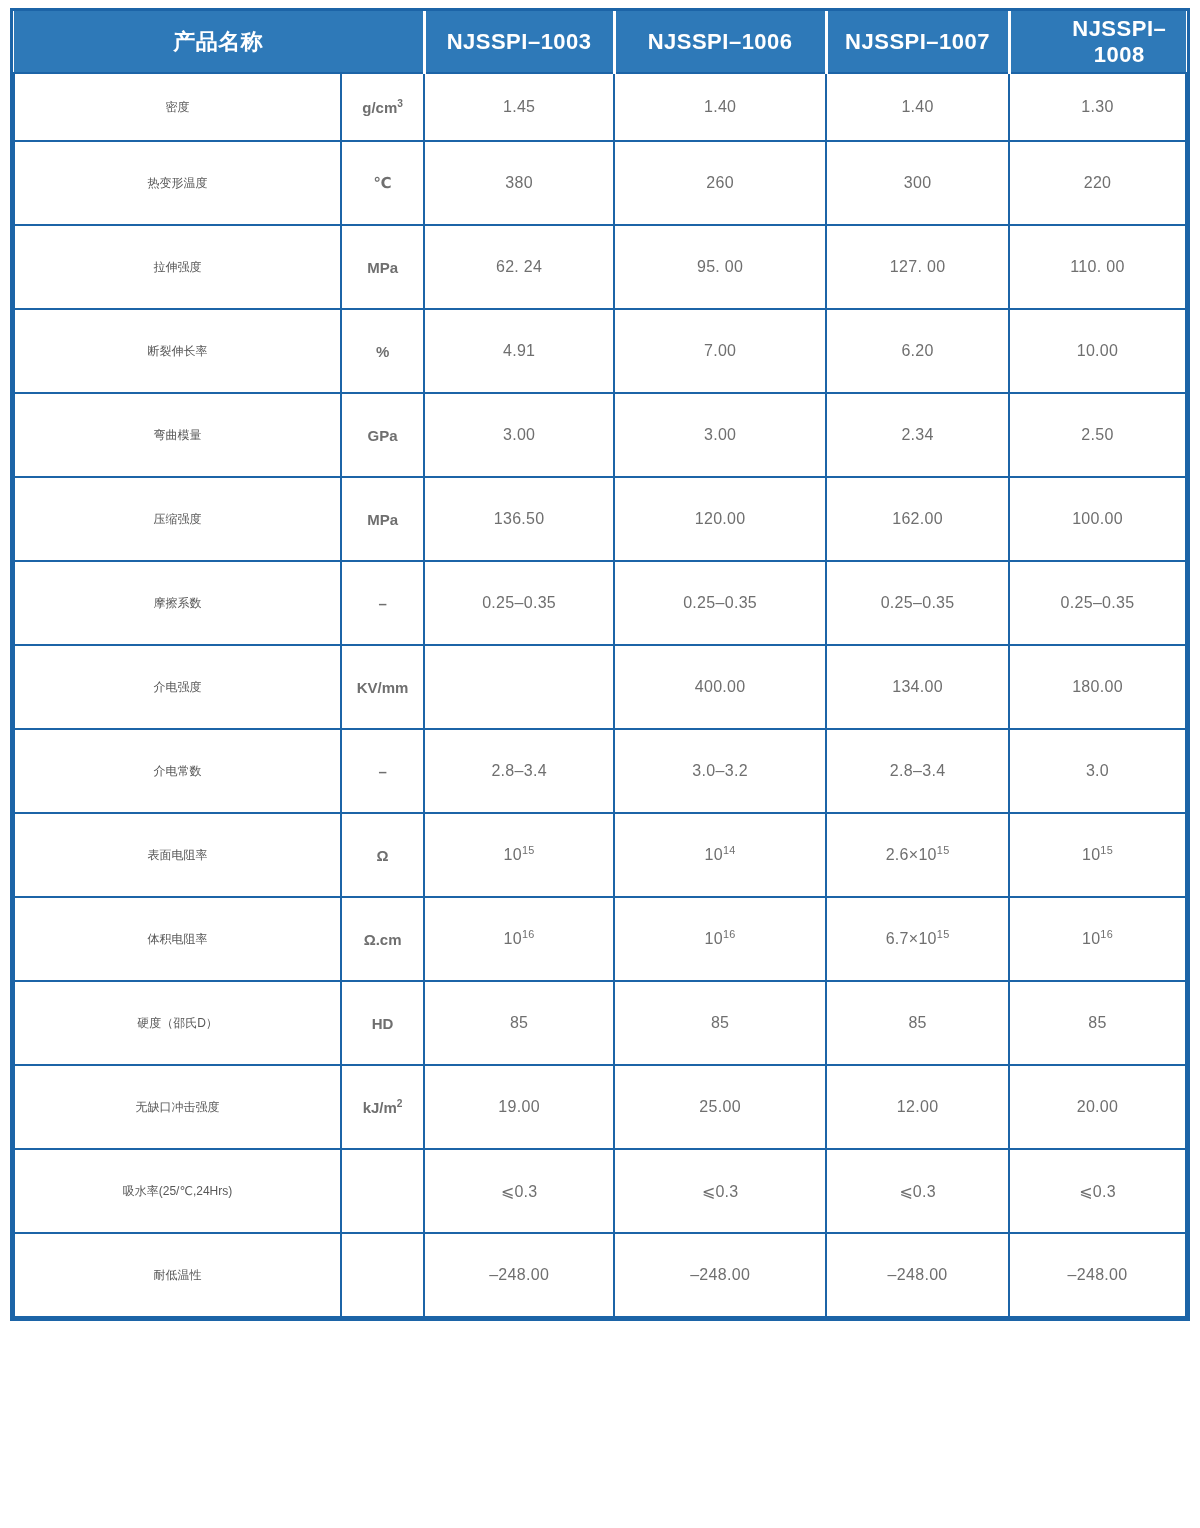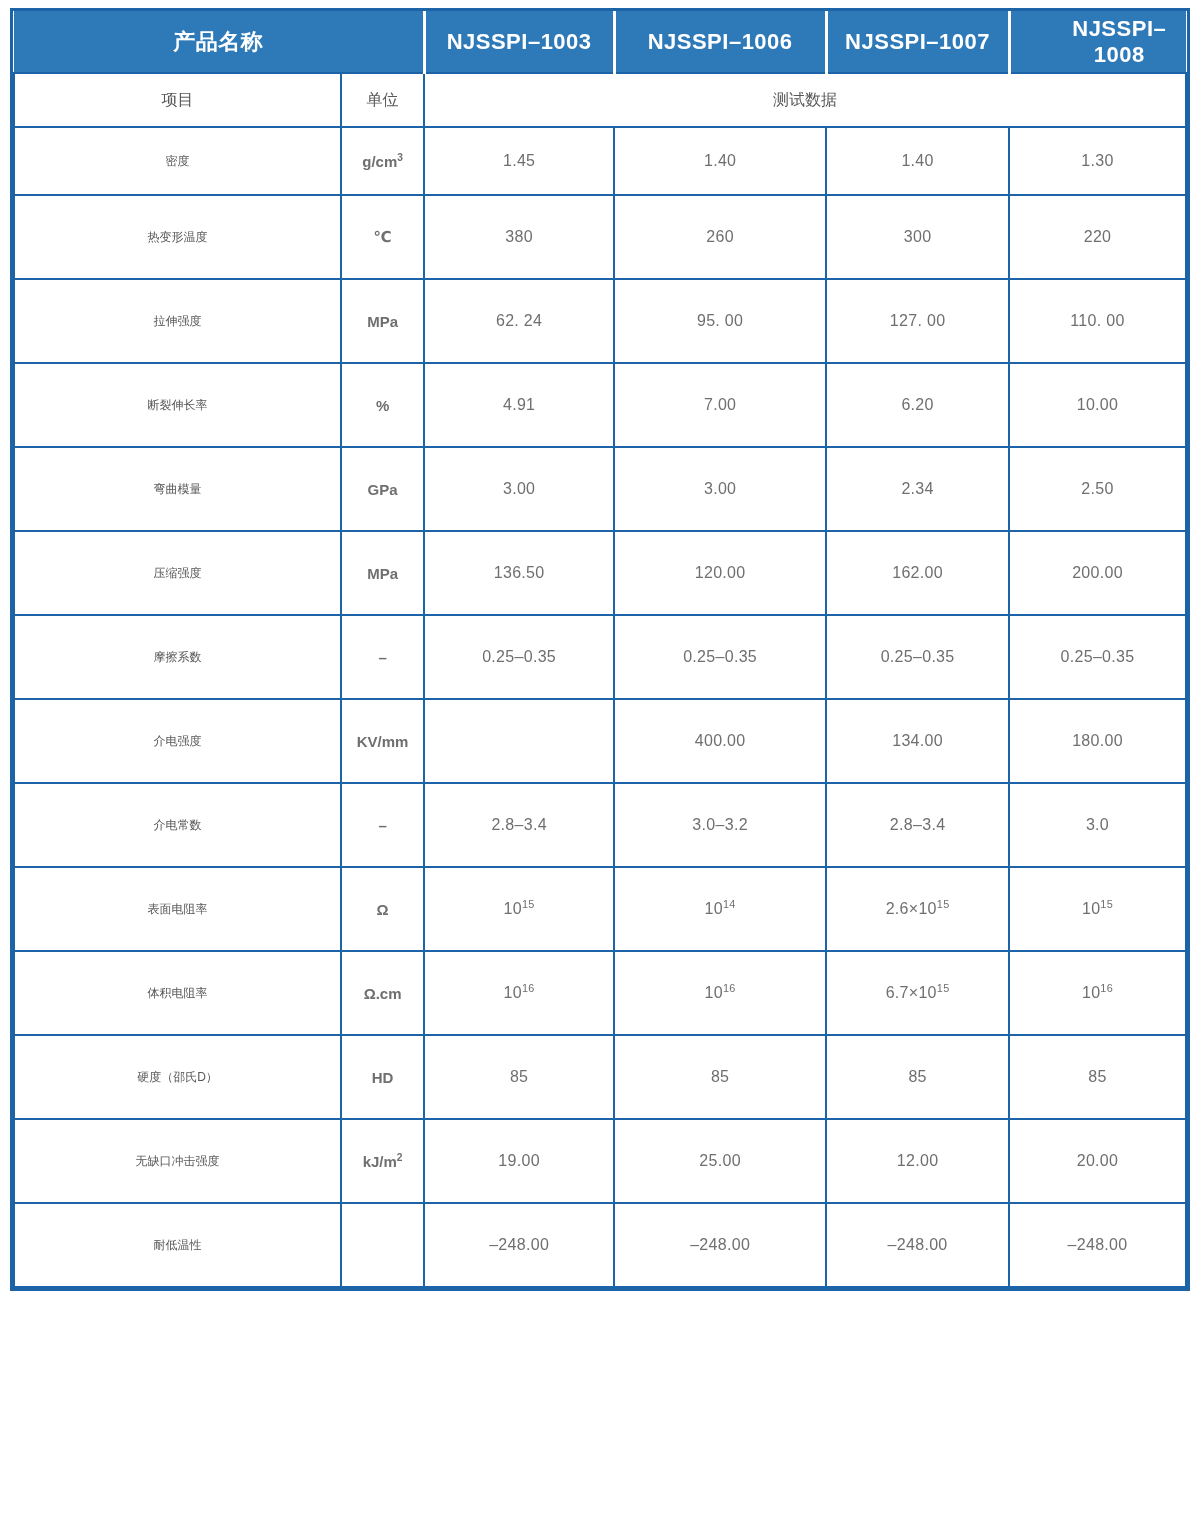--- a/index.html
+++ b/index.html
@@ -103,25 +103,20 @@
           <col class="c-v4">
       </colgroup>
       <thead>
         <tr class="products-row">
           <th class="product-cell" colspan="2">产品名称</th>
           <th class="product-cell">NJSSPI–1003</th>
           <th class="product-cell">NJSSPI–1006</th>
           <th class="product-cell">NJSSPI–1007</th>
           <th class="product-cell">NJSSPI–1008</th>
         </tr>
-        <tr class="subheader-row">
-          <th>项目</th>
-          <th>单位</th>
-          <th colspan="4">测试数据</th>
-        </tr>
       </thead>
       <tbody id="table-body">
           <tr>
     <td class="label-cell">密度</td>
     <td class="unit-cell">g/cm<sup>3</sup></td>
     <td class="value-cell">1.45</td>
     <td class="value-cell">1.40</td>
     <td class="value-cell">1.40</td>
     <td class="value-cell">1.30</td>
   </tr>
@@ -156,21 +151,21 @@
     <td class="value-cell">3.00</td>
     <td class="value-cell">2.34</td>
     <td class="value-cell">2.50</td>
   </tr>
           <tr>
     <td class="label-cell">压缩强度</td>
     <td class="unit-cell">MPa</td>
     <td class="value-cell">136.50</td>
     <td class="value-cell">120.00</td>
     <td class="value-cell">162.00</td>
-    <td class="value-cell">200.00</td>
+    <td class="value-cell">100.00</td>
   </tr>
           <tr>
     <td class="label-cell">摩擦系数</td>
     <td class="unit-cell">–</td>
     <td class="value-cell">0.25–0.35</td>
     <td class="value-cell">0.25–0.35</td>
     <td class="value-cell">0.25–0.35</td>
     <td class="value-cell">0.25–0.35</td>
   </tr>
           <tr>
@@ -215,20 +210,28 @@
   </tr>
           <tr>
     <td class="label-cell">无缺口冲击强度</td>
     <td class="unit-cell">kJ/m<sup>2</sup></td>
     <td class="value-cell">19.00</td>
     <td class="value-cell">25.00</td>
     <td class="value-cell">12.00</td>
     <td class="value-cell">20.00</td>
   </tr>
           <tr>
+    <td class="label-cell">吸水率(25/℃,24Hrs)</td>
+    <td class="unit-cell"></td>
+    <td class="value-cell">⩽0.3</td>
+    <td class="value-cell">⩽0.3</td>
+    <td class="value-cell">⩽0.3</td>
+    <td class="value-cell">⩽0.3</td>
+  </tr>
+          <tr>
     <td class="label-cell">耐低温性</td>
     <td class="unit-cell"></td>
     <td class="value-cell">–248.00</td>
     <td class="value-cell">–248.00</td>
     <td class="value-cell">–248.00</td>
     <td class="value-cell">–248.00</td>
   </tr>
         </tbody>
     </table>
   </div>

